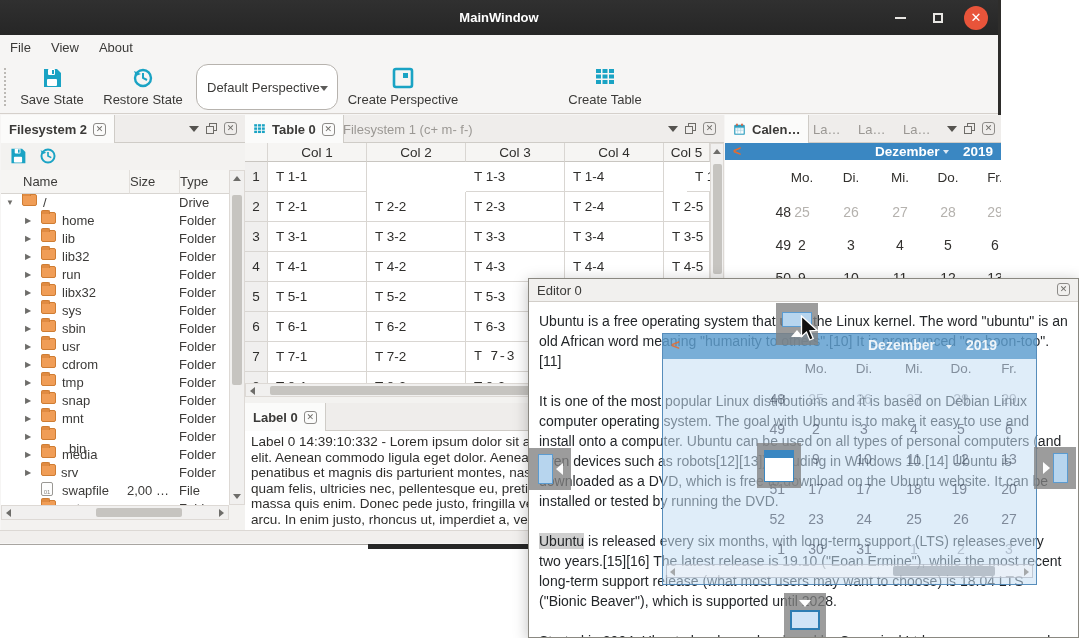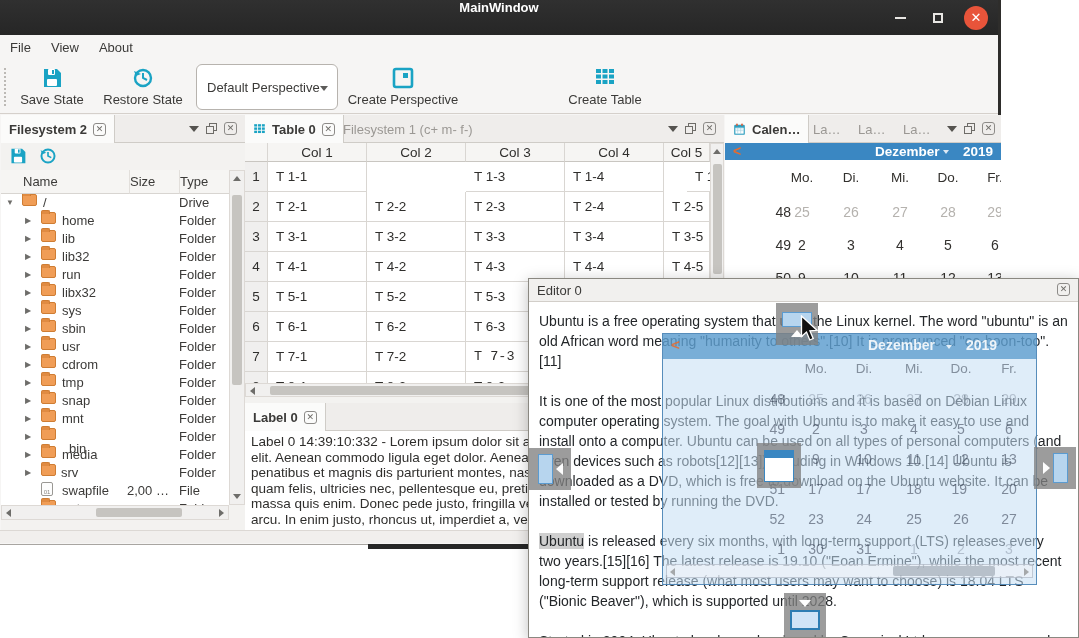--- a/index.html
+++ b/index.html
@@ -1,35 +1,35 @@
 <!DOCTYPE html>
 <html><head>
 <meta charset="utf-8">
 <style>
 *{margin:0;padding:0;box-sizing:border-box}
 body{font-family:"Liberation Sans","DejaVu Sans",sans-serif;background:#fff;-webkit-font-smoothing:antialiased}
 #screen{position:relative;width:1079px;height:638px;overflow:hidden;background:#ffffff}
 
 
 #main-window{position:absolute;left:0;top:0;width:1001px;height:545px;background:#f6f5f4;border-right:3px solid #2e2d2b;border-bottom:1px solid #a8a5a1}
-#titlebar{position:absolute;left:0;top:0;width:100%;height:35px;background:linear-gradient(#303030,#262626);color:#fff;display:flex;justify-content:center}
+#titlebar{position:absolute;left:0;top:0;width:100%;height:35px;background:linear-gradient(#303030,#262626);color:#fff;display:flex;align-items:center;justify-content:center}
 #titlebar .title{font-size:13px;font-weight:bold}
 .win-btns{position:absolute;right:10px;top:0;height:35px;display:flex;align-items:center;gap:14px}
 .wbtn{width:24px;height:24px;display:flex;align-items:center;justify-content:center;cursor:default}
 .wbtn .minbar{width:11px;height:2px;background:#e8e6e3}
 .wbtn .maxbox{width:10px;height:10px;border:2px solid #e8e6e3}
 .wbtn.close{border-radius:50%;background:#e8543a;color:#fff;font-size:13px;font-weight:bold}
 
 #menubar{position:absolute;left:0;top:35px;width:100%;height:24px;background:#f6f5f4;display:flex;align-items:center;font-size:13px;color:#3b3a38}
 #menubar .mi{padding:0 10px;height:100%;display:flex;align-items:center}
 
 #toolbar{position:absolute;left:0;top:59px;width:100%;height:55px;background:#f6f5f4;border-bottom:1px solid #d5d0cb}
 .tb-handle{position:absolute;left:3px;top:8px;width:4px;height:40px;background-image:radial-gradient(#bcb9b5 1px,transparent 1px);background-size:4px 4px}
 .tbtn{position:absolute;top:4px;height:48px;display:flex;flex-direction:column;align-items:center;justify-content:center;gap:3px;font-size:13px;color:#3b3a38}
-.combo{position:absolute;left:196px;top:5px;width:142px;height:46px;background:#fff;border:1px solid #b7b3ae;border-radius:6px;display:flex;align-items:center;font-size:13px;color:#3b3a38;padding-left:10px}
+.combo{position:absolute;left:196px;top:5px;width:142px;height:46px;background:#fff;border:1px solid #b7b3ae;border-radius:12px;display:flex;align-items:center;font-size:13px;color:#3b3a38;padding-left:10px}
 .combo .caret{position:absolute;right:9px;top:21px;width:0;height:0;border-left:4px solid transparent;border-right:4px solid transparent;border-top:5px solid #5d5c5a}
 
 
 .panel{position:absolute;background:#f3f2f0}
 .tabbar{position:absolute;left:0;top:0;right:0;height:28px;border-bottom:1px solid #cfccc7;background:#efedeb}
 .tab{position:absolute;top:0;height:28px;display:flex;align-items:center;gap:6px;padding:0 8px;font-size:13px;color:#9b9894}
 .tab.active{background:#fbfbfa;border-right:1px solid #cfccc7;color:#3b3a38;font-weight:bold}
 .pbtns{position:absolute;top:7px;display:flex;gap:7px;align-items:center}
 .icaret{width:0;height:0;border-left:5px solid transparent;border-right:5px solid transparent;border-top:6px solid #55534f}
 .ifloat{width:11px;height:11px;position:relative}

